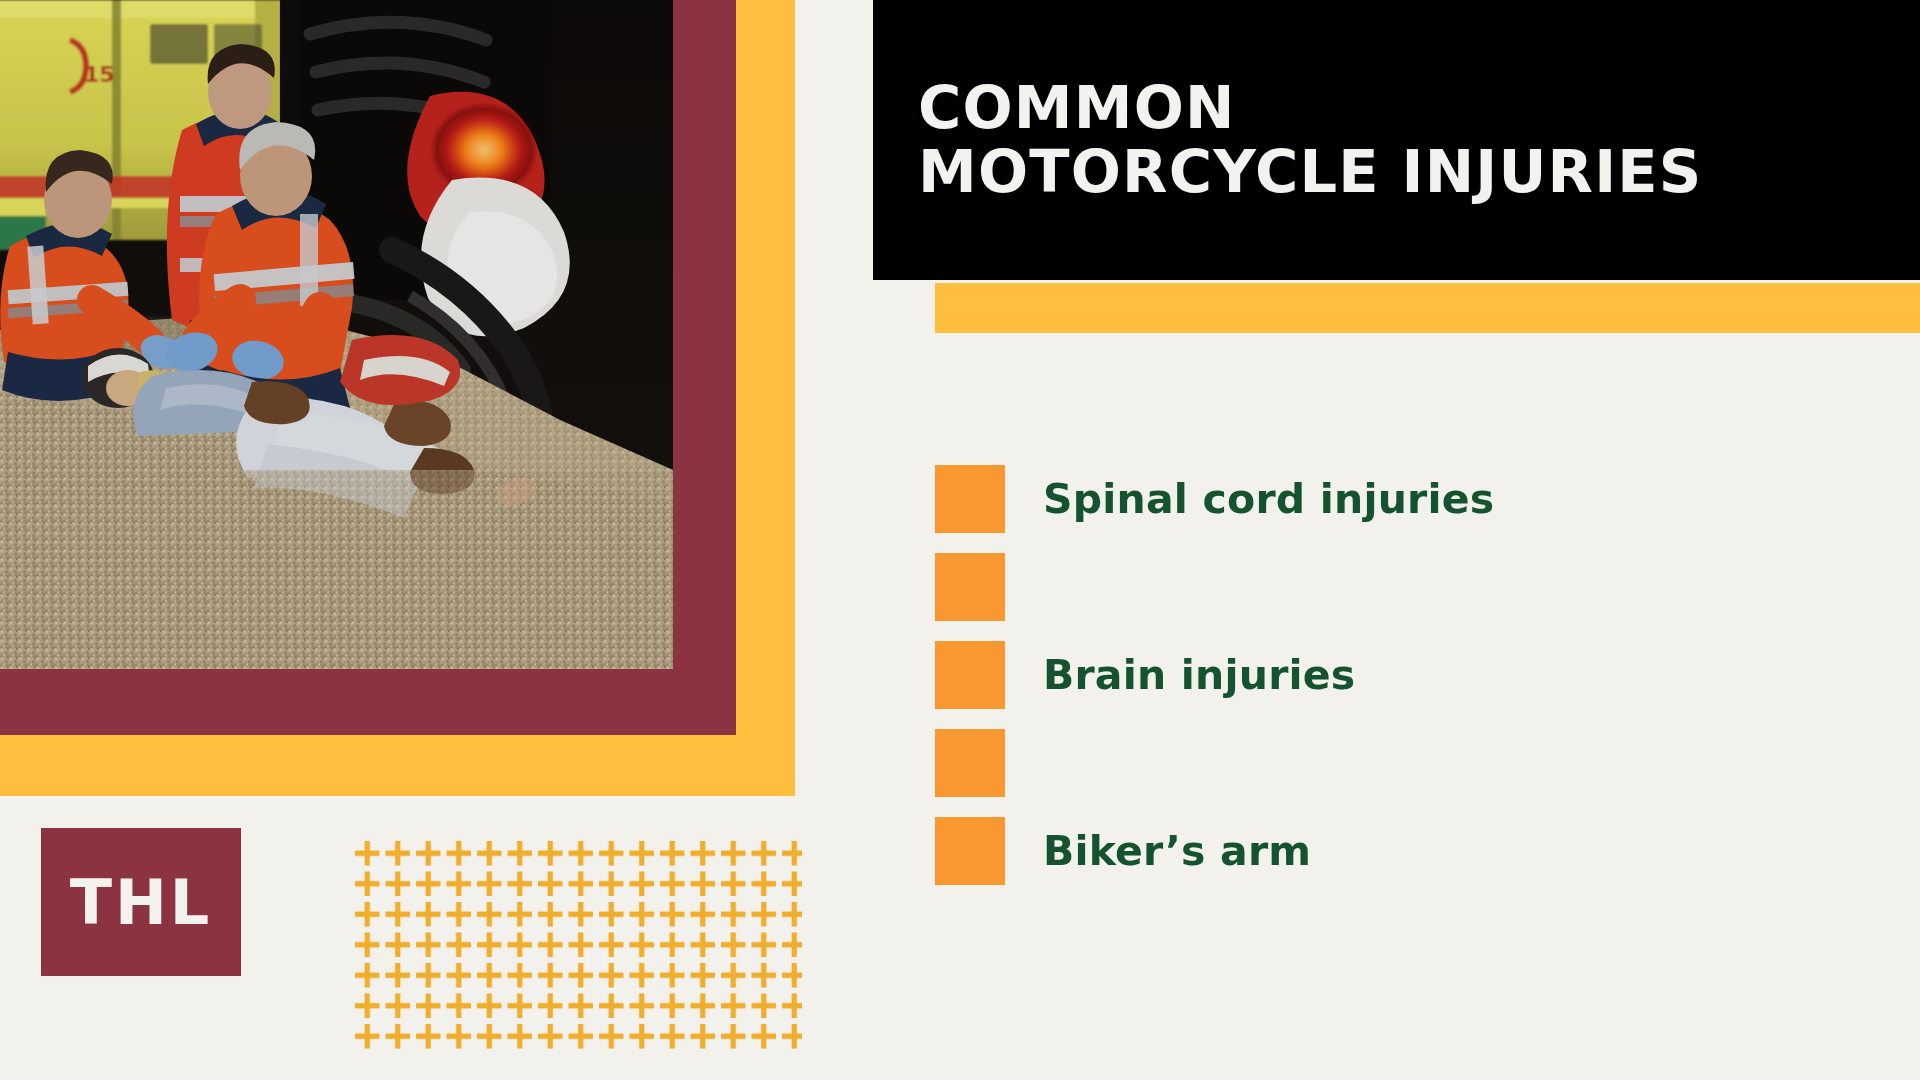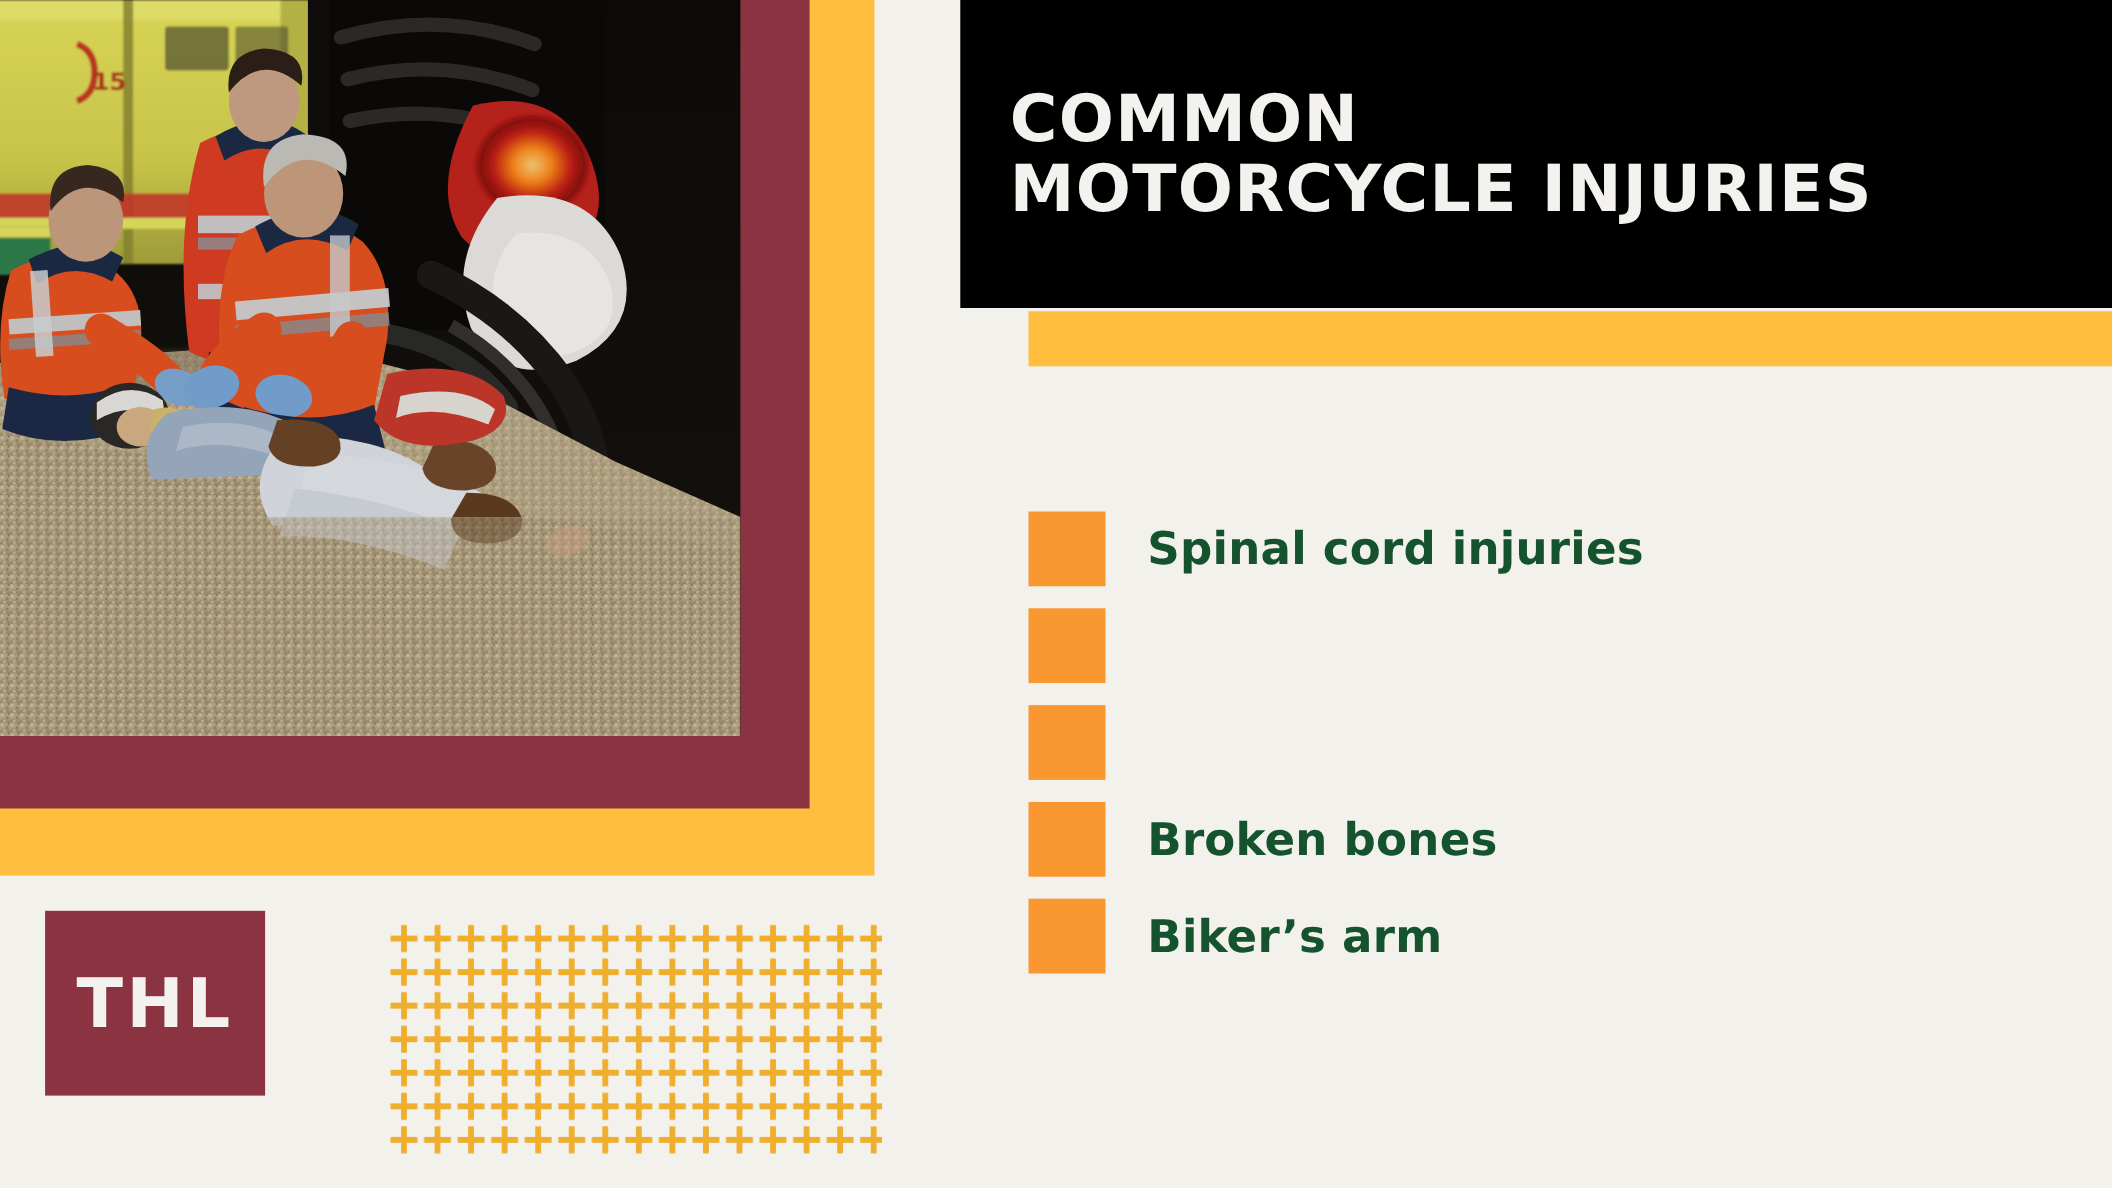--- a/index.html
+++ b/index.html
@@ -100,21 +100,21 @@
     font-size:41px;
     color:#14532d;
     letter-spacing:0.2px;
     white-space:nowrap;
   }
 
   
   .logo {
     position:absolute;
     left:41px; top:828px;
-    width:200px; height:168px;
+    width:200px; height:148px;
     background:#8c3341;
     display:flex;
     align-items:center;
     justify-content:center;
   }
   .logo-text {
     color:#f4f2ef;
     font-family:"DejaVu Sans", sans-serif;
     font-weight:bold;
     font-size:62px;
@@ -318,25 +318,25 @@
       <span class="bullet"></span>
       <span class="list-label">Spinal cord injuries</span>
     </div>
 
     <div class="list-row">
       <span class="bullet"></span>
     </div>
 
     <div class="list-row">
       <span class="bullet"></span>
-    </div>
-
-    <div class="list-row">
-      <span class="bullet"></span>
-      <span class="list-label">Broken bones</span>
+      <span class="list-label">Brain injuries</span>
+    </div>
+
+    <div class="list-row">
+      <span class="bullet"></span>
     </div>
 
 
     <div class="list-row">
       <span class="bullet"></span>
       <span class="list-label">Biker’s arm</span>
     </div>
 
   </div>
 

